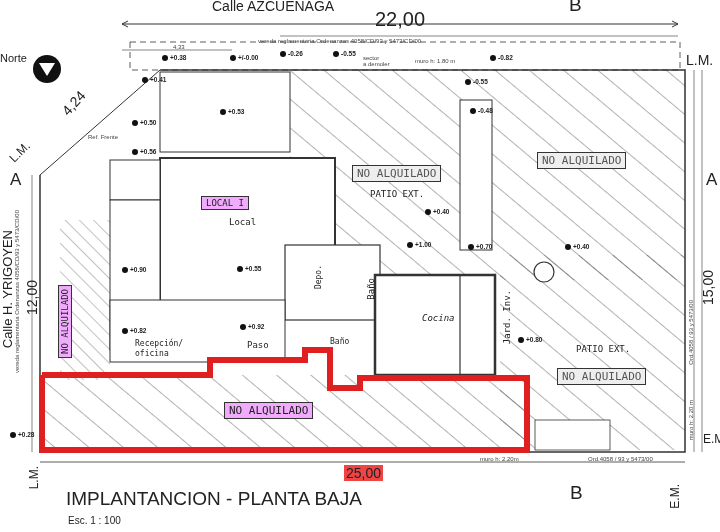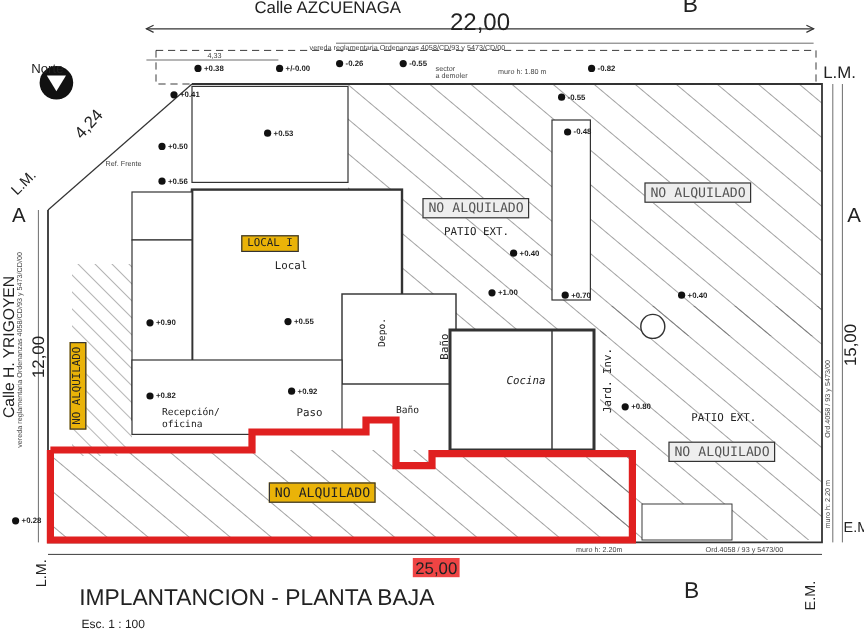--- a/index.html
+++ b/index.html
@@ -3,21 +3,21 @@
 <meta charset="utf-8">
 <style>
   html,body{margin:0;padding:0;background:#fff;}
   body{width:720px;height:532px;overflow:hidden;position:relative;font-family:"Liberation Sans",sans-serif;color:#222;}
   #plan{position:absolute;left:0;top:0;width:720px;height:532px;}
   .lbl{position:absolute;white-space:nowrap;color:#222;}
   .street{font-size:14px;}
   .big{font-size:14px;}
   .small{font-size:6px;color:#444;}
   .room{font-family:"DejaVu Sans Mono",monospace;font-size:9px;}
-  .tag{position:absolute;border:1.5px solid #333;background:#eab308;font-family:"DejaVu Sans Mono",monospace;font-size:11px;padding:1px 4px;white-space:nowrap;}
+  .tag{position:absolute;border:1.5px solid #333;background:#f0abfc;font-family:"DejaVu Sans Mono",monospace;font-size:11px;padding:1px 4px;white-space:nowrap;}
   .tag.blur{background:#eee;color:#555;}
   .lev{position:absolute;font-size:6.5px;font-weight:bold;white-space:nowrap;}
   .lev::before{content:"";display:inline-block;width:6px;height:6px;background:#111;border-radius:50%;margin-right:2px;vertical-align:-1px;}
   .title{position:absolute;left:66px;top:488px;font-family:Liberation Sans, sans-serif;font-size:19px;letter-spacing:0px;}
   .scale{position:absolute;left:68px;top:515px;font-size:10px;}
   .vert{writing-mode:vertical-rl;transform:rotate(180deg);}
 </style>
 </head>
 <body>
 
@@ -75,21 +75,21 @@
 
   <g>
     <circle cx="47" cy="69" r="14" fill="#111"></circle>
     <polygon points="39,63 55,63 47,76" fill="#fff"></polygon>
   </g>
 </svg>
 
 <div class="lbl street" style="left:212px;top:-2px;">Calle  AZCUENAGA</div>
 <div class="lbl big" style="left:375px;top:8px;font-size:20px;">22,00</div>
 <div class="lbl big" style="left:569px;top:-6px;font-size:19px;">B</div>
-<div class="lbl" style="left:0px;top:52px;font-size:11px;padding-left:26px;">Norte</div>
+<div class="lbl" style="left:0px;top:52px;font-size:11px;">Norte</div>
 <div class="lbl" style="left:60px;top:95px;font-size:14px;transform:rotate(-48deg);">4,24</div>
 <div class="lbl small" style="left:173px;top:44px;">4,33</div>
 <div class="lbl small" style="left:258px;top:38px;">vereda reglamentaria  Ordenanzas 4058/CD/93 y 5473/CD/00</div>
 <div class="lbl small" style="left:363px;top:55px;white-space:pre;line-height:6px;">sector
 a demoler</div>
 <div class="lbl small" style="left:415px;top:58px;">muro h: 1.80 m</div>
 <div class="lbl small" style="left:88px;top:134px;">Ref. Frente</div>
 <div class="lbl" style="left:686px;top:52px;font-size:14px;">L.M.</div>
 <div class="lbl" style="left:706px;top:170px;font-size:17px;">A</div>
 <div class="lbl" style="left:10px;top:170px;font-size:17px;">A</div>

